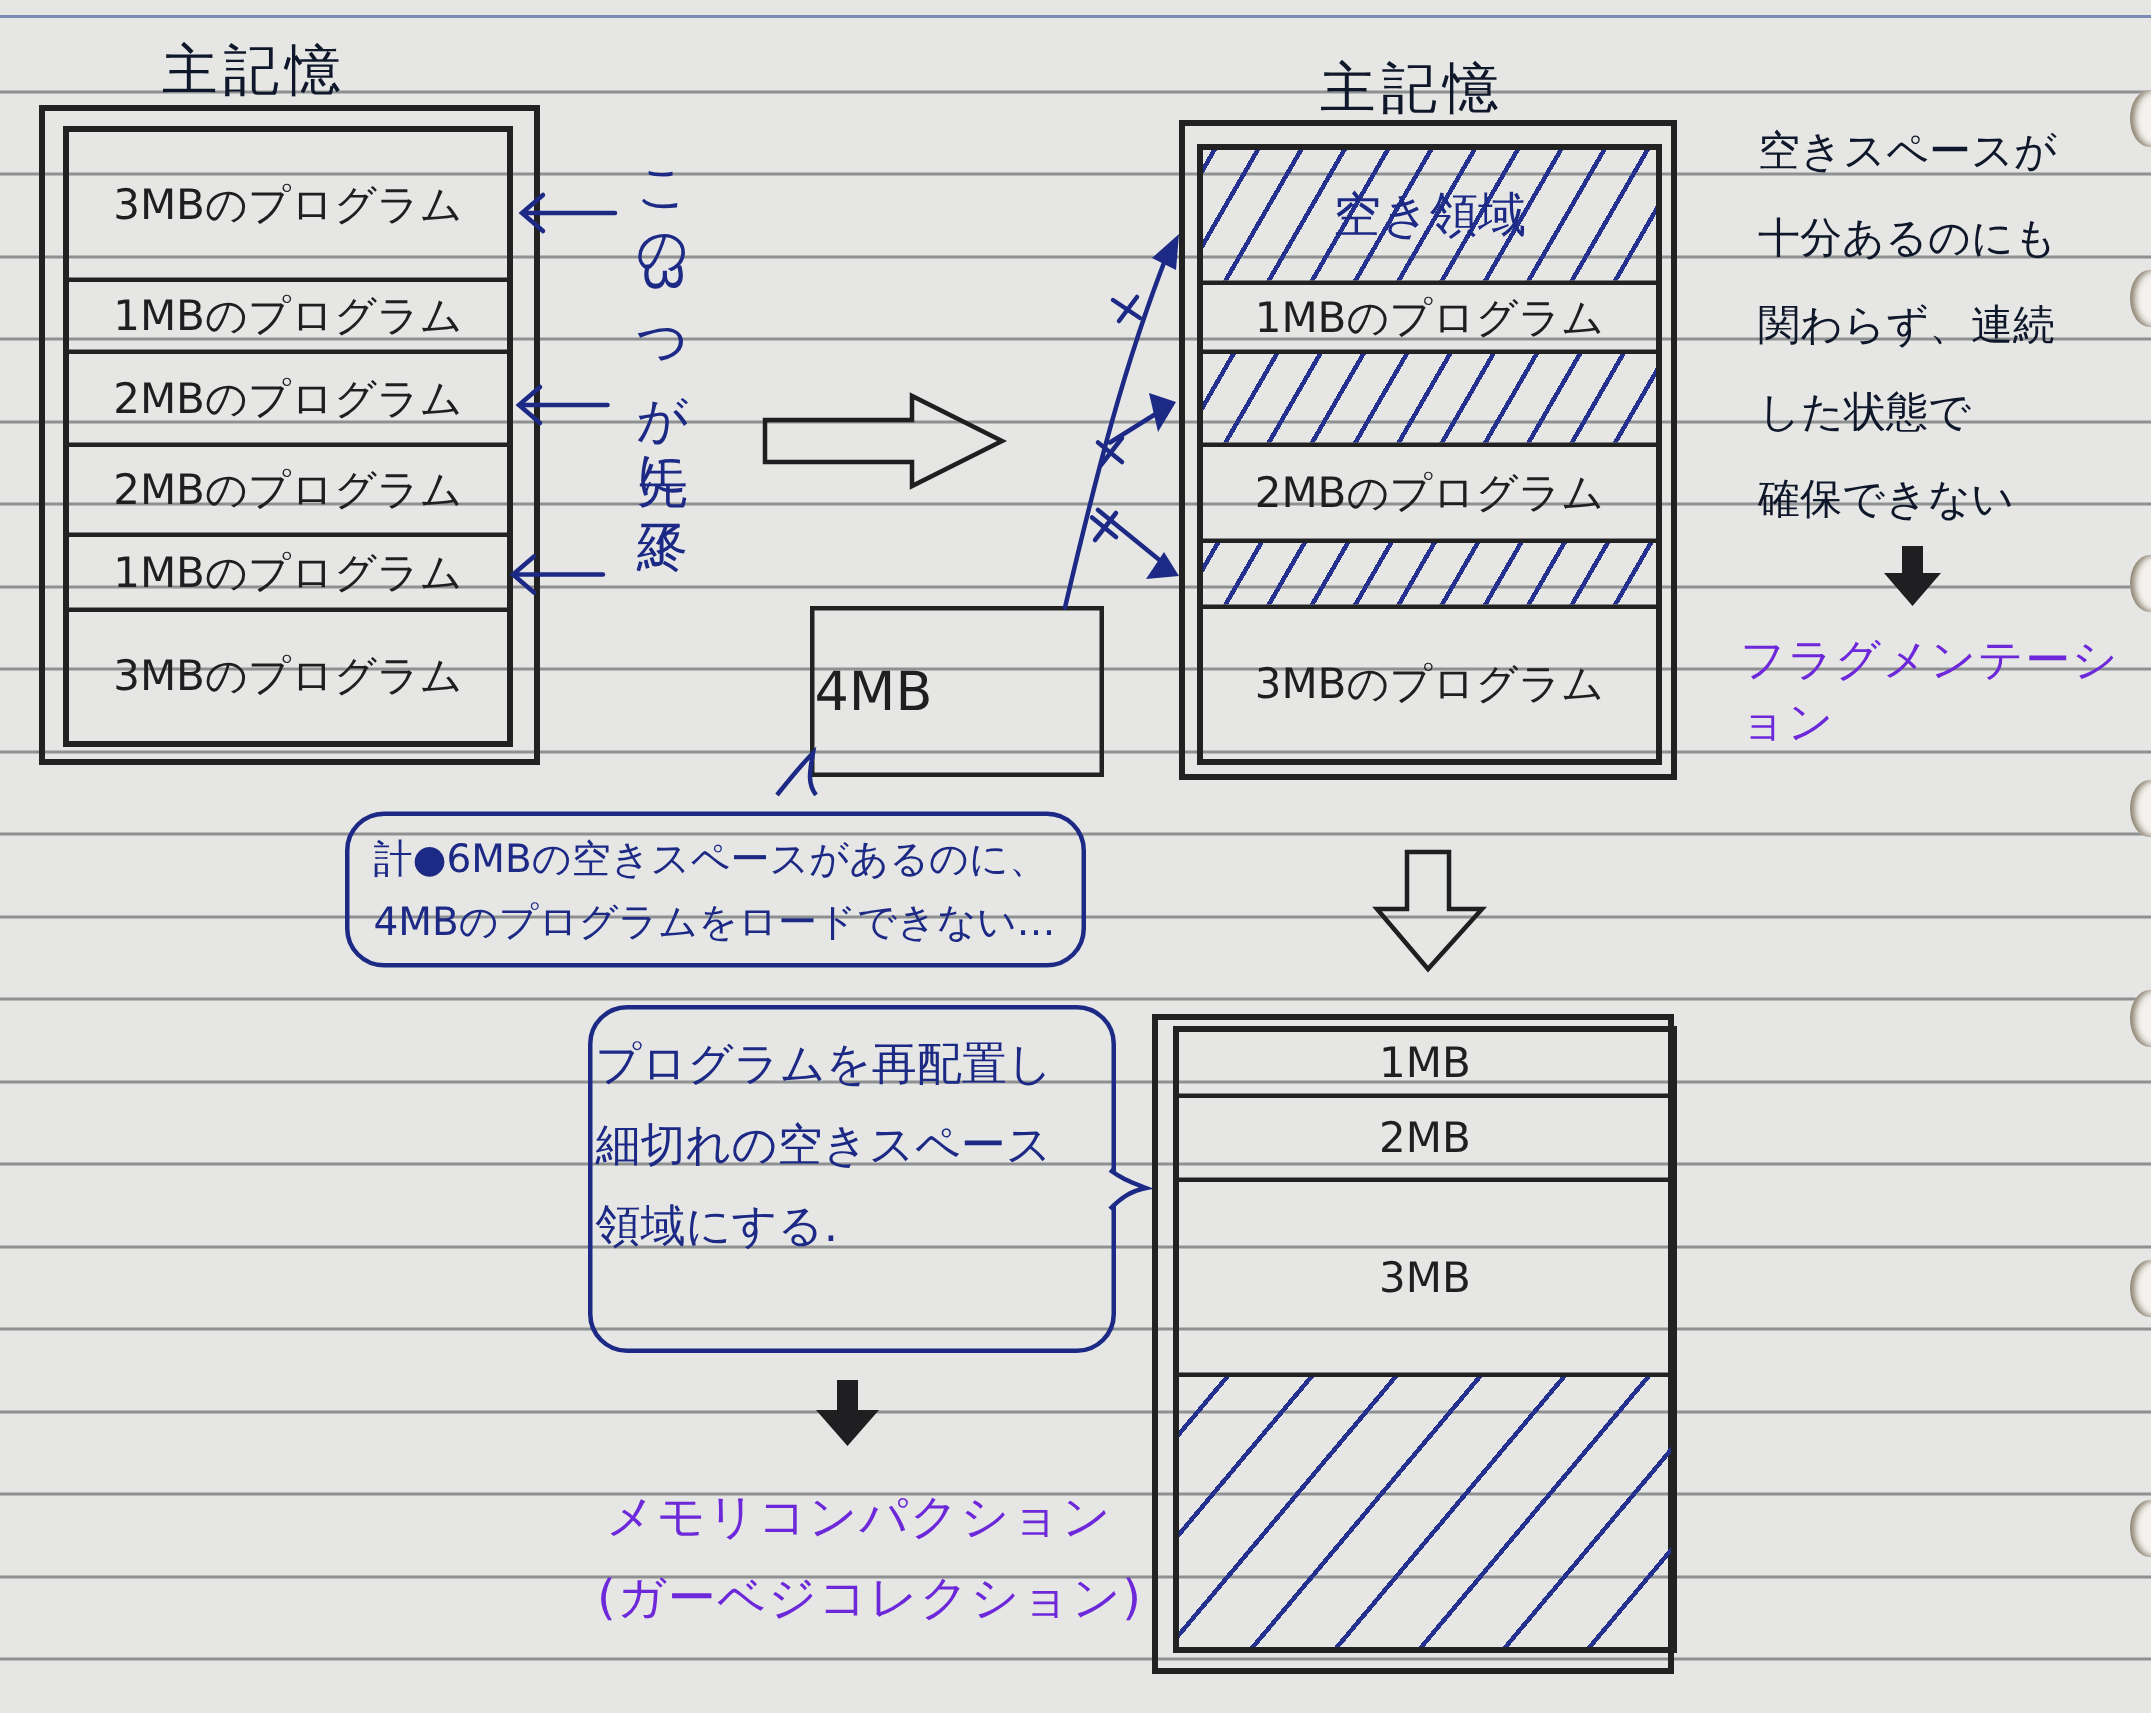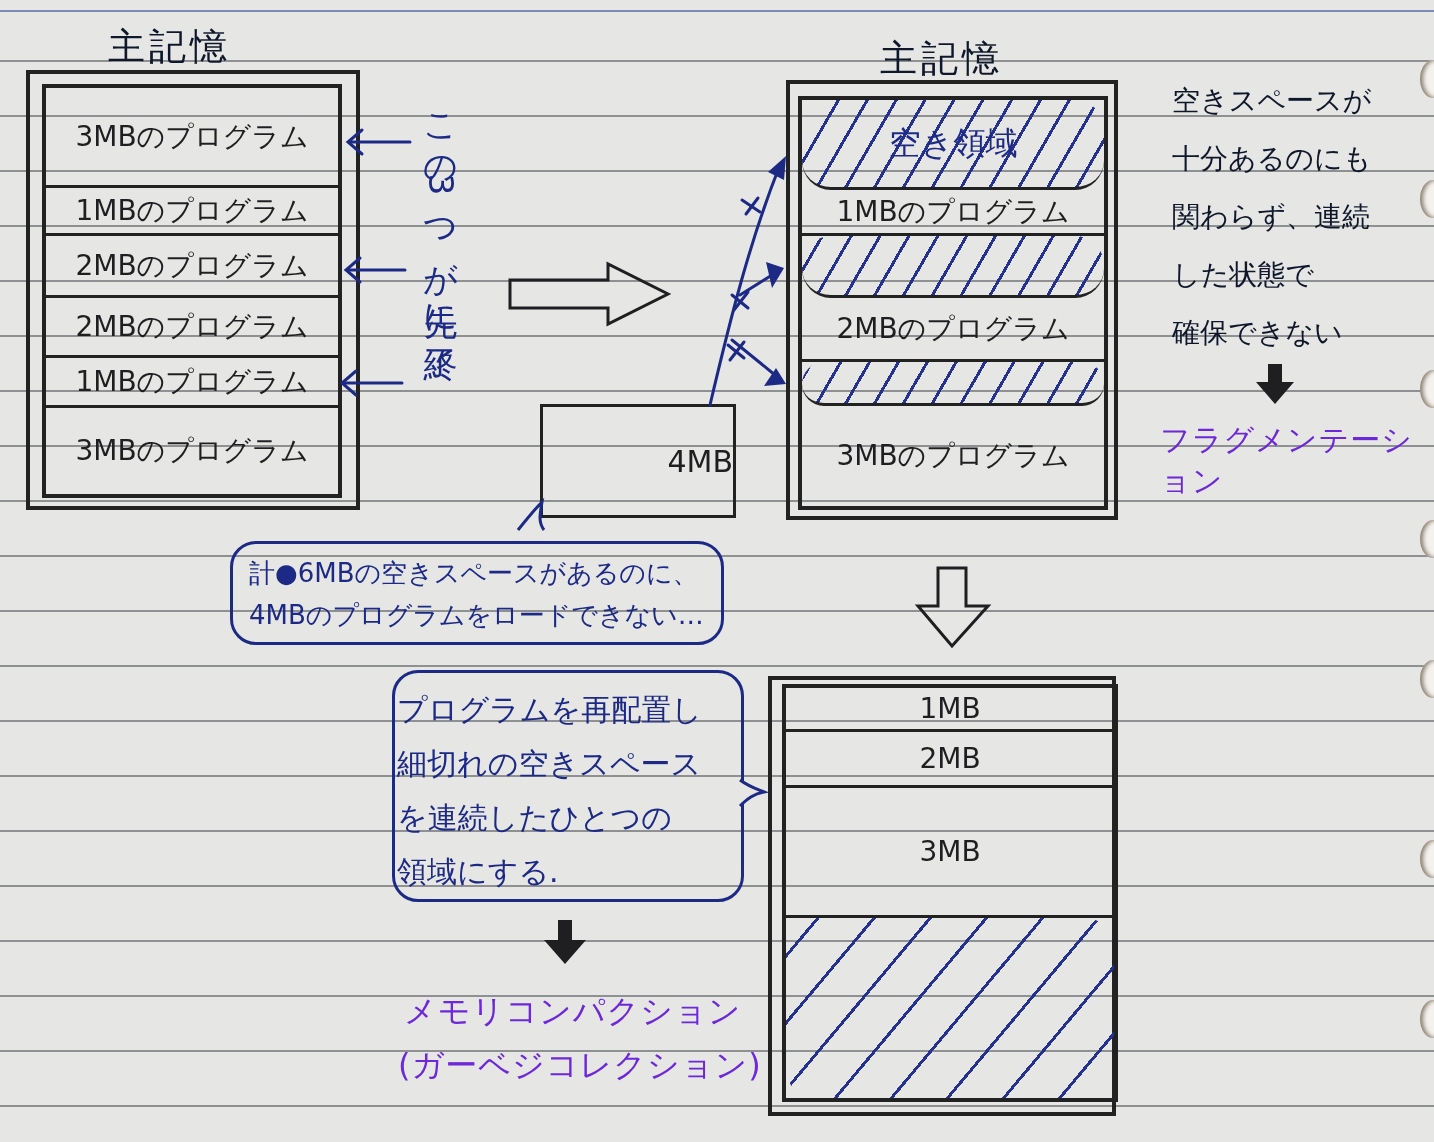--- a/index.html
+++ b/index.html
@@ -11,27 +11,27 @@
     font-family: "DejaVu Sans", sans-serif;
   }
   .topline { position: absolute; left: 0; top: 10px; width: 1434px; height: 2px; background: #7c8ab6; }
   .holes { position: absolute; right: -14px; top: 40px; width: 28px; height: 1100px; }
   .hole { position: absolute; left: 0; width: 26px; height: 38px; border-radius: 50%; background: #f4f2ee; box-shadow: inset 3px 0 4px #8a7f6e; }
   .title { position: absolute; font-size: 37px; letter-spacing: 4px; color: #0f172a; }
   .mem-outer { position: absolute; border: 4px solid #222; box-sizing: border-box; }
   .mem-inner { position: absolute; border: 4px solid #222; box-sizing: border-box; }
   .seg { position: absolute; left: 0; right: 0; border-bottom: 3px solid #222; box-sizing: border-box; display: flex; align-items: center; justify-content: center; font-size: 28px; color: #1f1f22; }
   .seg.last { border-bottom: none; }
-  .hatch { background-image: repeating-linear-gradient(-60deg, transparent 0px, transparent 22px, #24318e 22px, #24318e 25px); border-radius: 29px; }
+  .hatch { background-image: repeating-linear-gradient(-60deg, transparent 0px, transparent 22px, #24318e 22px, #24318e 25px); }
   .hatch-label { background: rgba(230,230,228,0.0); color: #1c2a86; font-size: 32px; }
   .vtext { position: absolute; writing-mode: vertical-rl; font-size: 34px; color: #1c2a86; letter-spacing: 2px; }
   .bubble { position: absolute; border: 3px solid #1c2a86; border-radius: 26px; box-sizing: border-box; color: #1c2a86; font-size: 26px; line-height: 42px; padding: 8px 16px; }
   .note { position: absolute; color: #0f172a; font-size: 28px; line-height: 58px; }
   .redlabel { position: absolute; color: #6d28d9; font-size: 30px; letter-spacing: 1px; }
-  .smallbox { position: absolute; border: 3px solid #222; box-sizing: border-box; display: flex; align-items: center; justify-content: flex-end; font-size: 30px; color: #1f1f22; }
+  .smallbox { position: absolute; border: 3px solid #222; box-sizing: border-box; display: flex; align-items: center; justify-content: flex-start; font-size: 36px; color: #1f1f22; }
   svg { position: absolute; overflow: visible; }
 </style>
 </head>
 <body>
 
 <div class="topline"></div>
 <div class="holes">
   <div class="hole" style="top:20px"></div>
   <div class="hole" style="top:140px"></div>
   <div class="hole" style="top:330px"></div>
@@ -132,21 +132,20 @@
 <div class="mem-inner" style="left:782px; top:684px; width:336px; height:418px;">
   <div class="seg" style="top:0; height:44px;">1MB</div>
   <div class="seg" style="top:44px; height:56px;">2MB</div>
   <div class="seg" style="top:100px; height:130px;">3MB</div>
   <div class="seg last hatch" style="top:230px; height:180px; background-image: repeating-linear-gradient(-50deg, transparent 0px, transparent 40px, #24318e 40px, #24318e 43px);"></div>
 </div>
 
 <div class="bubble" style="left:392px; top:670px; width:352px; height:232px; line-height:54px; font-size:30px; padding:10px 2px;">
   <div>プログラムを再配置し</div>
   <div>細切れの空きスペース</div>
-  <div>を連続したひとつの</div>
   <div>領域にする.</div>
 </div>
 <svg style="left:740px; top:778px;" width="30" height="30">
   <path d="M0,2 C8,8 14,10 24,14 C14,16 8,20 0,28" fill="#e6e6e4" stroke="#1c2a86" stroke-width="3"></path>
 </svg>
 <svg style="left:544px; top:920px;" width="44" height="48">
   <polygon points="14,0 28,0 28,20 42,20 21,44 0,20 14,20" fill="#1f1f22"></polygon>
 </svg>
 <div class="redlabel" style="left:404px; top:990px; font-size:32px;">メモリコンパクション</div>
 <div class="redlabel" style="left:398px; top:1044px; font-size:32px;">(ガーベジコレクション)</div>

